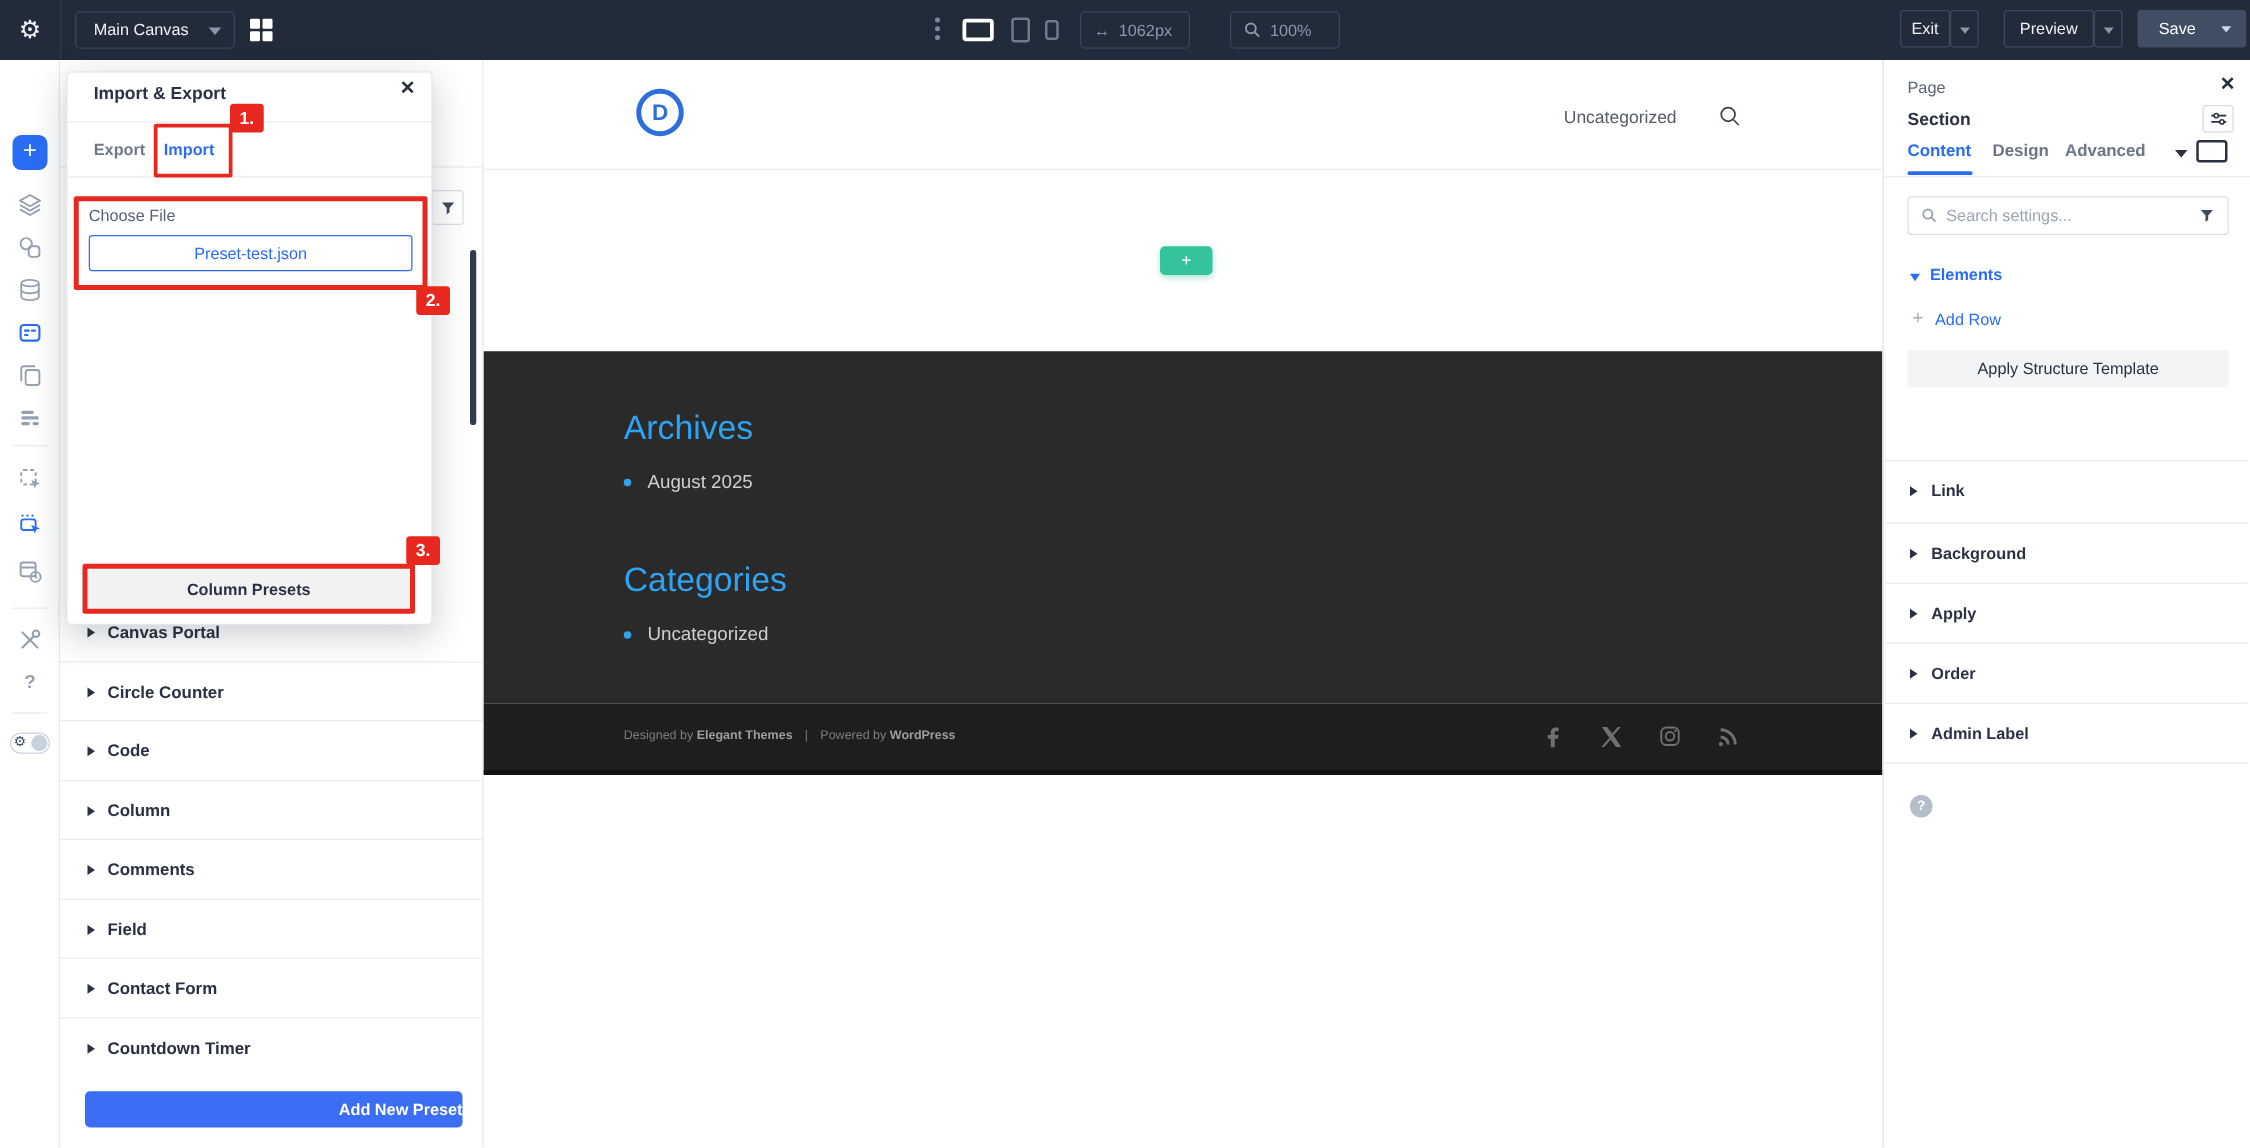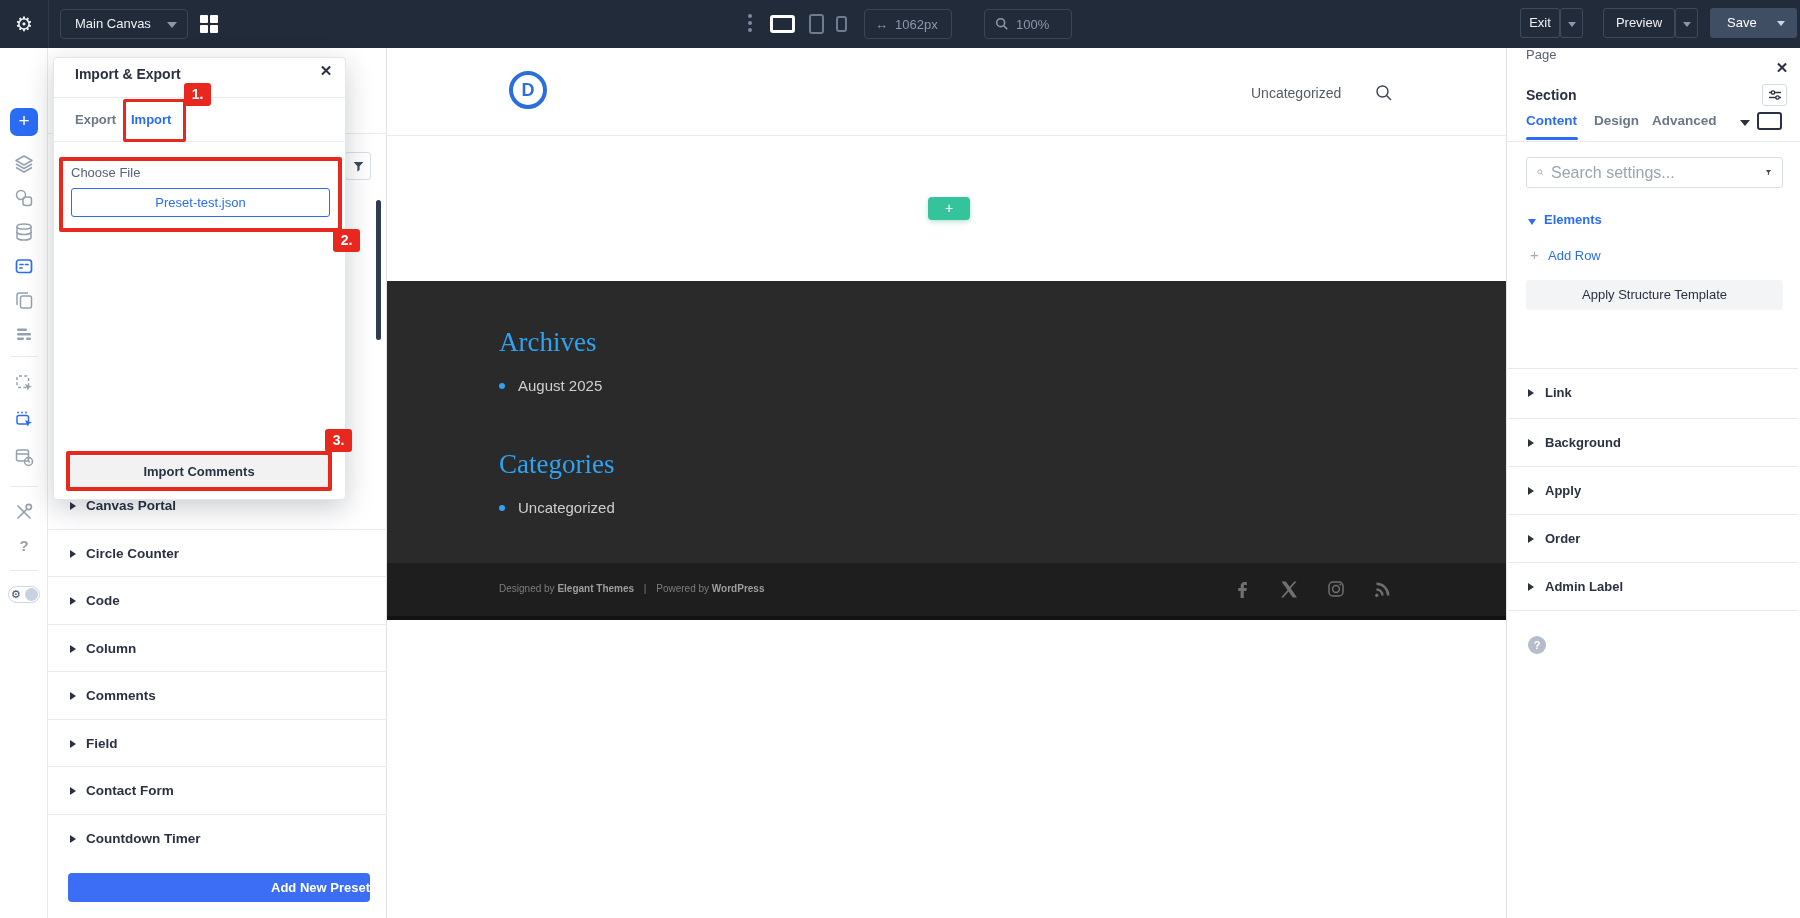--- a/index.html
+++ b/index.html
@@ -75,44 +75,44 @@
   #ann-b3 { left:325px; top:429px; }
 
   
   #canvas { left:387px; top:48px; width:1119px; height:870px; background:#fff; }
   .cv-header { left:387px; top:48px; width:1119px; height:88px; background:#fff; border-bottom:1px solid #eaeaea; }
   .cv-logo { left:509px; top:71px; width:38px; height:38px; border:4px solid #2c6fdb; border-radius:50%; color:#2c6fdb; font-size:18px; font-weight:700; text-align:center; line-height:31px; }
   .cv-menu { left:1251px; top:85px; font-size:14px; color:#555b66; font-weight:500; }
   .cv-search { left:1375px; top:84px; width:18px; height:18px; color:#3c4350; }
   .cv-addsec { left:928px; top:197px; width:42px; height:23px; background:#35c39c; border-radius:4px; color:#fff; font-size:14px; text-align:center; line-height:22px; box-shadow:0 2px 5px rgba(40,180,140,0.35); }
   .cv-dark { left:387px; top:281px; width:1119px; height:282px; background:#2a2a2a; }
-  .cv-h1 { position:absolute; left:112px; color:#2ea3f2; font-size:27px; font-weight:500;font-family:Liberation Serif, serif; }
+  .cv-h1 { position:absolute; left:112px; color:#2ea3f2; font-size:27px; font-weight:500; }
   .cv-li { position:absolute; left:112px; display:flex; align-items:center; gap:13px; color:#cfcfcf; font-size:15px; }
   .cv-li .dot { width:6px; height:6px; border-radius:50%; background:#2ea3f2; }
   .cv-footer { left:387px; top:563px; width:1119px; height:57px; background:#1e1e1e; border-bottom:4px solid #121212; }
   .cv-ftext { position:absolute; left:112px; top:20px; font-size:10px; color:#7d7d7d; }
   .cv-ftext b { color:#9e9e9e; }
   .cv-ftext .sep { margin:0 7px; }
   .cv-social { position:absolute; right:114px; top:17px; display:flex; gap:29px; color:#707070; }
   .cv-social svg { display:block; }
 
   
   #rightpanel { left:1506px; top:48px; width:294px; height:870px; background:#fff; border-left:1px solid #dfe3e8; }
-  .rp-title { left:1526px; top:47px; font-size:13px; color:#58637a; }
+  .rp-title { left:1526px; top:62px; font-size:13px; color:#58637a; }
   .rp-close { left:1774px; top:60px; width:16px; height:16px; font-size:15px; font-weight:700; color:#2a3142; text-align:center; line-height:16px; }
   .rp-sub { left:1526px; top:87px; font-size:14px; font-weight:700; color:#2a3142; }
   .rp-presetbtn { left:1762px; top:84px; width:25px; height:22px; border:1px solid #d6dbe2; border-radius:3px; display:flex; align-items:center; justify-content:center; color:#2a3142; }
   .rp-tab { position:absolute; top:113px; font-size:13.5px; font-weight:600; color:#6b7687; }
   .rp-tab.active { color:#2a6df4; }
   .rp-underline { left:1526px; top:137px; width:52px; height:3px; background:#2a6df4; border-radius:2px; }
   .rp-chev { left:1740px; top:120px; width:0; height:0; border-left:5px solid transparent; border-right:5px solid transparent; border-top:6px solid #2a3142; }
   .rp-desktop { left:1757px; top:112px; width:25px; height:18px; border:2.5px solid #2a3142; border-radius:3px; }
   .rp-tabline { left:1507px; top:141px; width:293px; height:1px; background:#e6e9ed; }
   .rp-search { left:1526px; top:157px; width:257px; height:31px; border:1px solid #d9dee5; border-radius:3px; display:flex; align-items:center; padding:0 10px; gap:7px; }
-  .rp-search input { border:0; outline:0; flex:1; font-size:16px; color:#5a6472; font-family:"Liberation Sans",sans-serif; }
+  .rp-search input { border:0; outline:0; flex:1; font-size:13px; color:#5a6472; font-family:"Liberation Sans",sans-serif; }
   .rp-search input::placeholder { color:#9aa4b2; }
   .rp-el-caret { left:1528px; top:219px; width:0; height:0; border-top:6px solid #2a6df4; border-left:4px solid transparent; border-right:4px solid transparent; }
   .rp-el { left:1544px; top:212px; font-size:13px; font-weight:700; color:#2a6df4; }
   .rp-plus { left:1530px; top:246px; font-size:15px; color:#a4adbb; }
   .rp-addrow { left:1548px; top:248px; font-size:13px; font-weight:500; color:#2a6df4; }
   .rp-apply { left:1526px; top:280px; width:257px; height:30px; background:#f3f4f6; border-radius:3px; color:#2a3142; font-size:13px; font-weight:500; text-align:center; line-height:30px; }
   .rp-div { left:1508px; width:290px; height:1px; background:#e6e9ed; }
   .rp-acc { left:1506px; width:294px; height:48px; }
   .rp-acc .caret { position:absolute; left:22px; top:20px; width:0; height:0; border-left:6px solid #2a3142; border-top:4px solid transparent; border-bottom:4px solid transparent; }
   .rp-acc .lbl { position:absolute; left:39px; top:16px; font-size:13px; font-weight:700; color:#2a3142; }
@@ -366,21 +366,21 @@
 
   <div id="modal" class="abs"></div>
   <div class="abs md-title">Import &amp; Export</div>
   <div class="abs md-close">✕</div>
   <div class="abs md-hline1"></div>
   <div class="abs md-tab-export">Export</div>
   <div class="abs md-tab-import">Import</div>
   <div class="abs md-hline2"></div>
   <div class="abs md-choose">Choose File</div>
   <div class="abs md-filebtn">Preset-test.json</div>
-  <div class="abs md-importbtn">Import Comments</div>
+  <div class="abs md-importbtn">Column Presets</div>
 
   <div class="abs ann-rect" id="ann-rect1"></div>
   <div class="abs ann-badge" id="ann-b1">1.</div>
   <div class="abs ann-rect" id="ann-rect2"></div>
   <div class="abs ann-badge" id="ann-b2">2.</div>
   <div class="abs ann-rect" id="ann-rect3"></div>
   <div class="abs ann-badge" id="ann-b3">3.</div>
 
   <div id="rightpanel" class="abs"></div>
   <div class="abs rp-title">Page</div>

